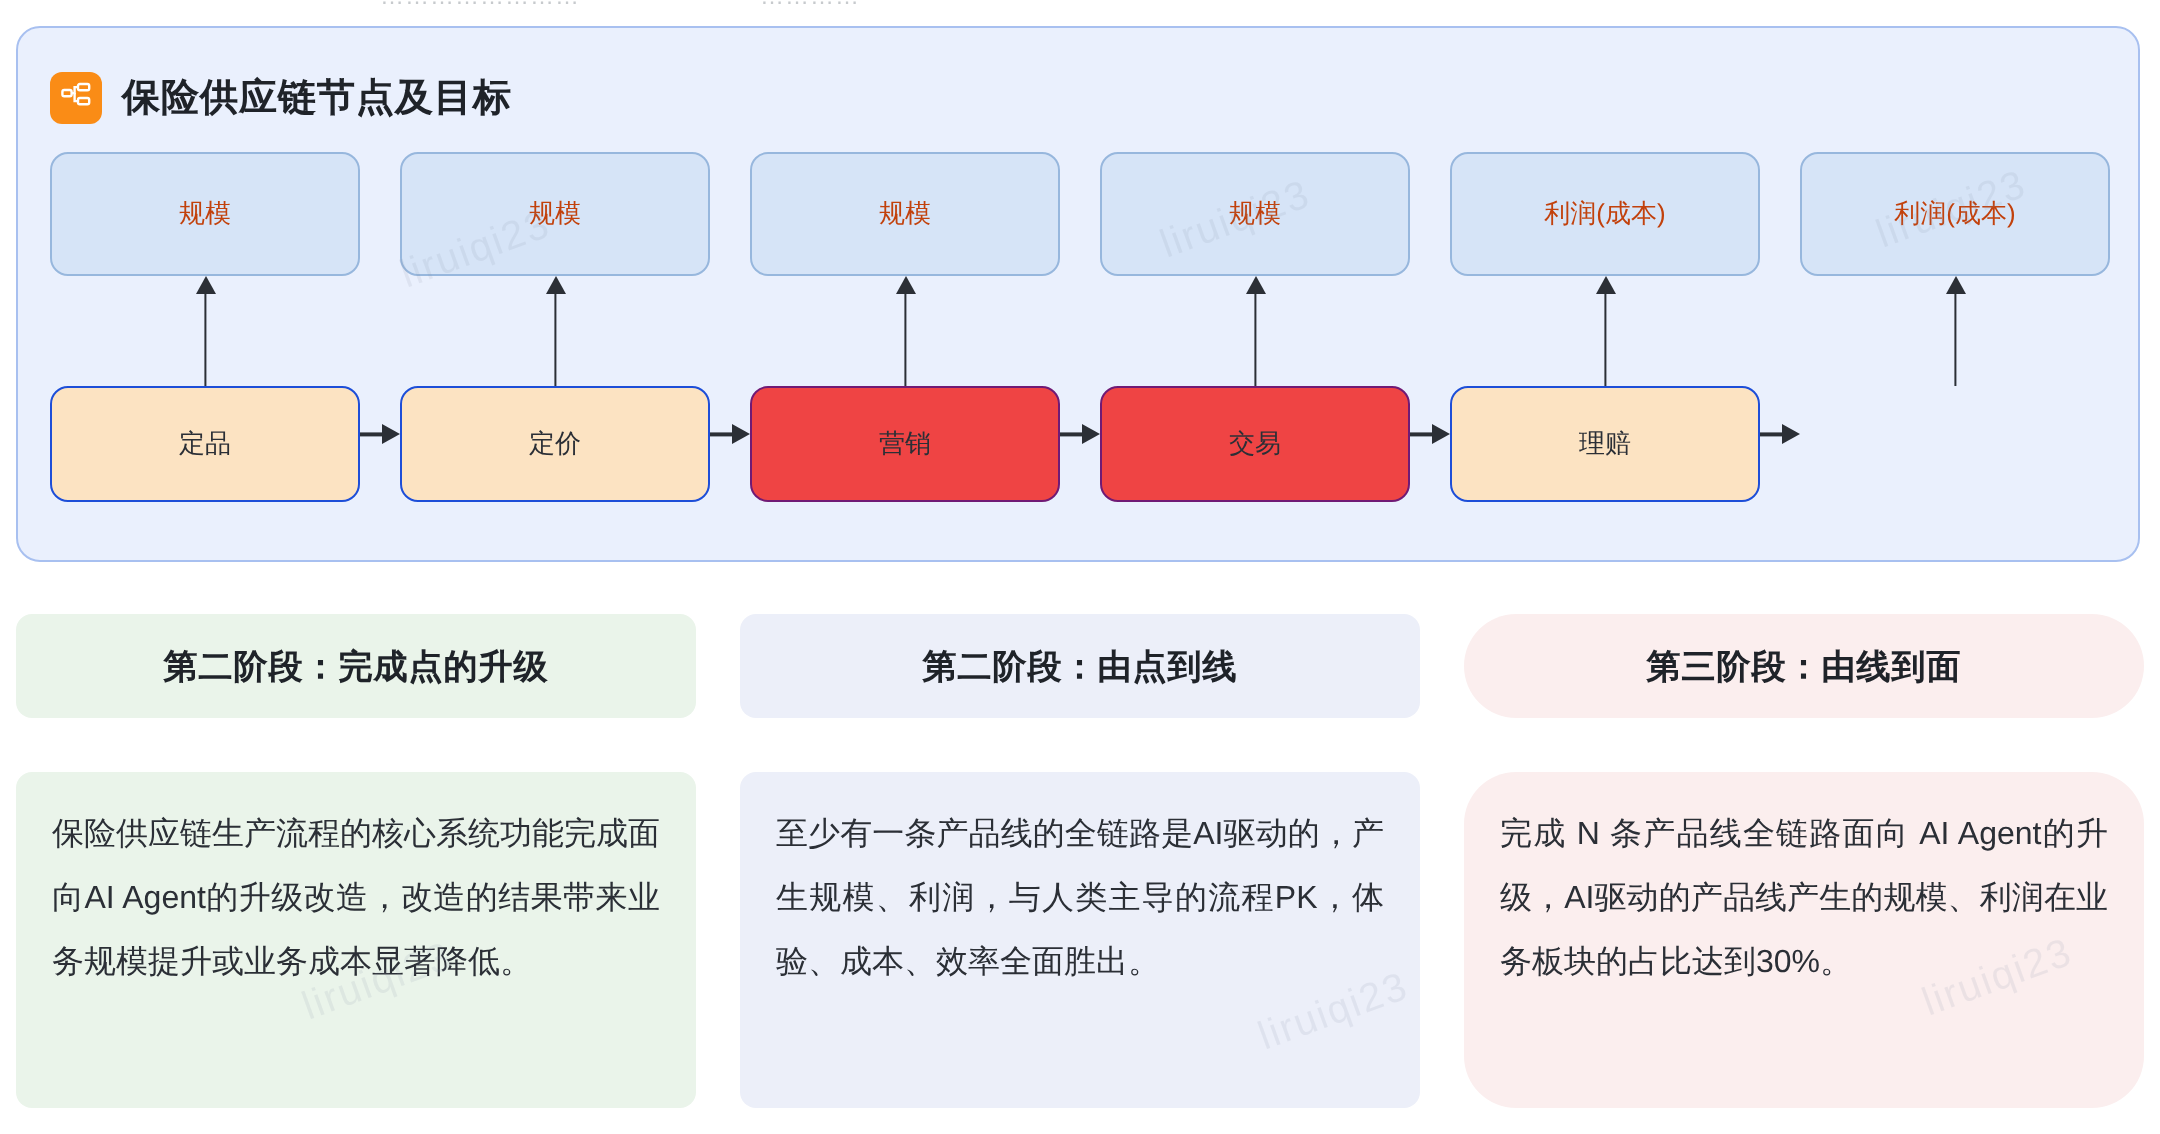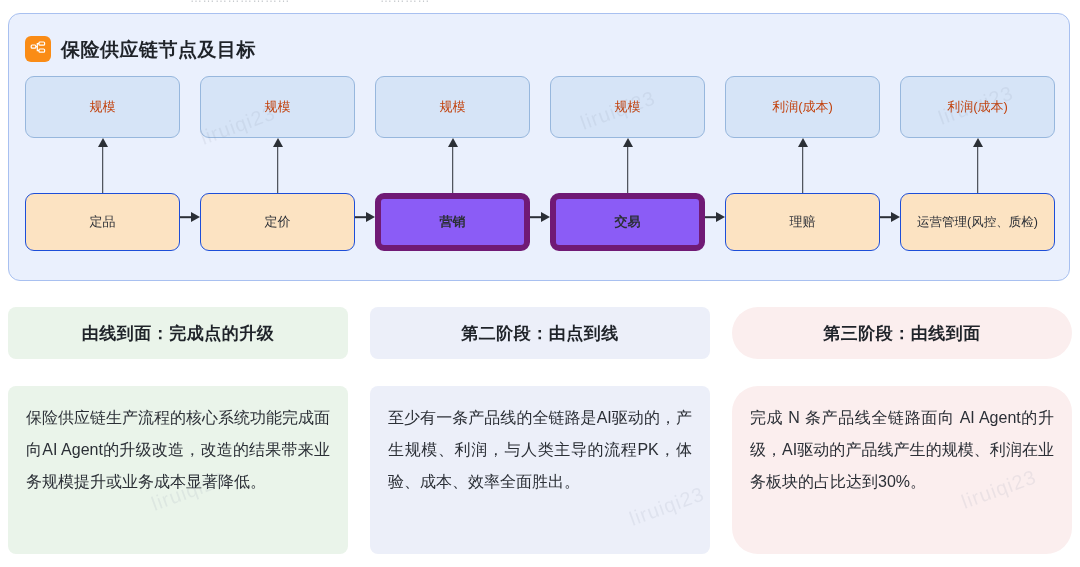--- a/index.html
+++ b/index.html
@@ -140,23 +140,22 @@
     font-size: 13px;
     color: #2b2f36;
     text-align: center;
     white-space: nowrap;
   }
   .node-box.orange {
     background: #fce3c2;
     border: 1px solid #1d4ed8;
   }
   .node-box.plain {
-    background: #8b5cf6;
-    border: 6px solid #701a75;
-    font-weight: bold;
+    background: #ef4444;
+    border: 1px solid #701a75;
   }
   .node-box.tight { font-size: 12.5px; }
 
   
   .connector-h {
     position: absolute;
     bottom: 29px;
     left: 100%;
     width: 20px;
     height: 10px;
@@ -324,34 +323,33 @@
           <span class="head"></span>
         </div>
     </div>
 
     <div class="flow-col">
       <div class="goal-box">利润(成本)</div>
       <div class="connector-v">
           <span class="shaft"></span>
           <span class="head"></span>
         </div>
-      <div class="node-box orange tight">运营管理(风控、质检)</div>
     </div>
 
   </div>
 
   <span class="wm" style="left:190px; top:100px;">liruiqi23</span>
   <span class="wm" style="left:570px; top:85px;">liruiqi23</span>
   <span class="wm" style="left:928px; top:80px;">liruiqi23</span>
 </section>
 
 <section class="stages">
 
   <div class="stage-col">
-    <div class="stage-head s1">由线到面：完成点的升级</div>
+    <div class="stage-head s1">第二阶段：完成点的升级</div>
     <div class="stage-body s1">保险供应链生产流程的核心系统功能完成面向AI Agent的升级改造，改造的结果带来业务规模提升或业务成本显著降低。</div>
   </div>
 
   <div class="stage-col">
     <div class="stage-head s2">第二阶段：由点到线</div>
     <div class="stage-body s2">至少有一条产品线的全链路是AI驱动的，产生规模、利润，与人类主导的流程PK，体验、成本、效率全面胜出。</div>
   </div>
 
   <div class="stage-col">
     <div class="stage-head s3">第三阶段：由线到面</div>

